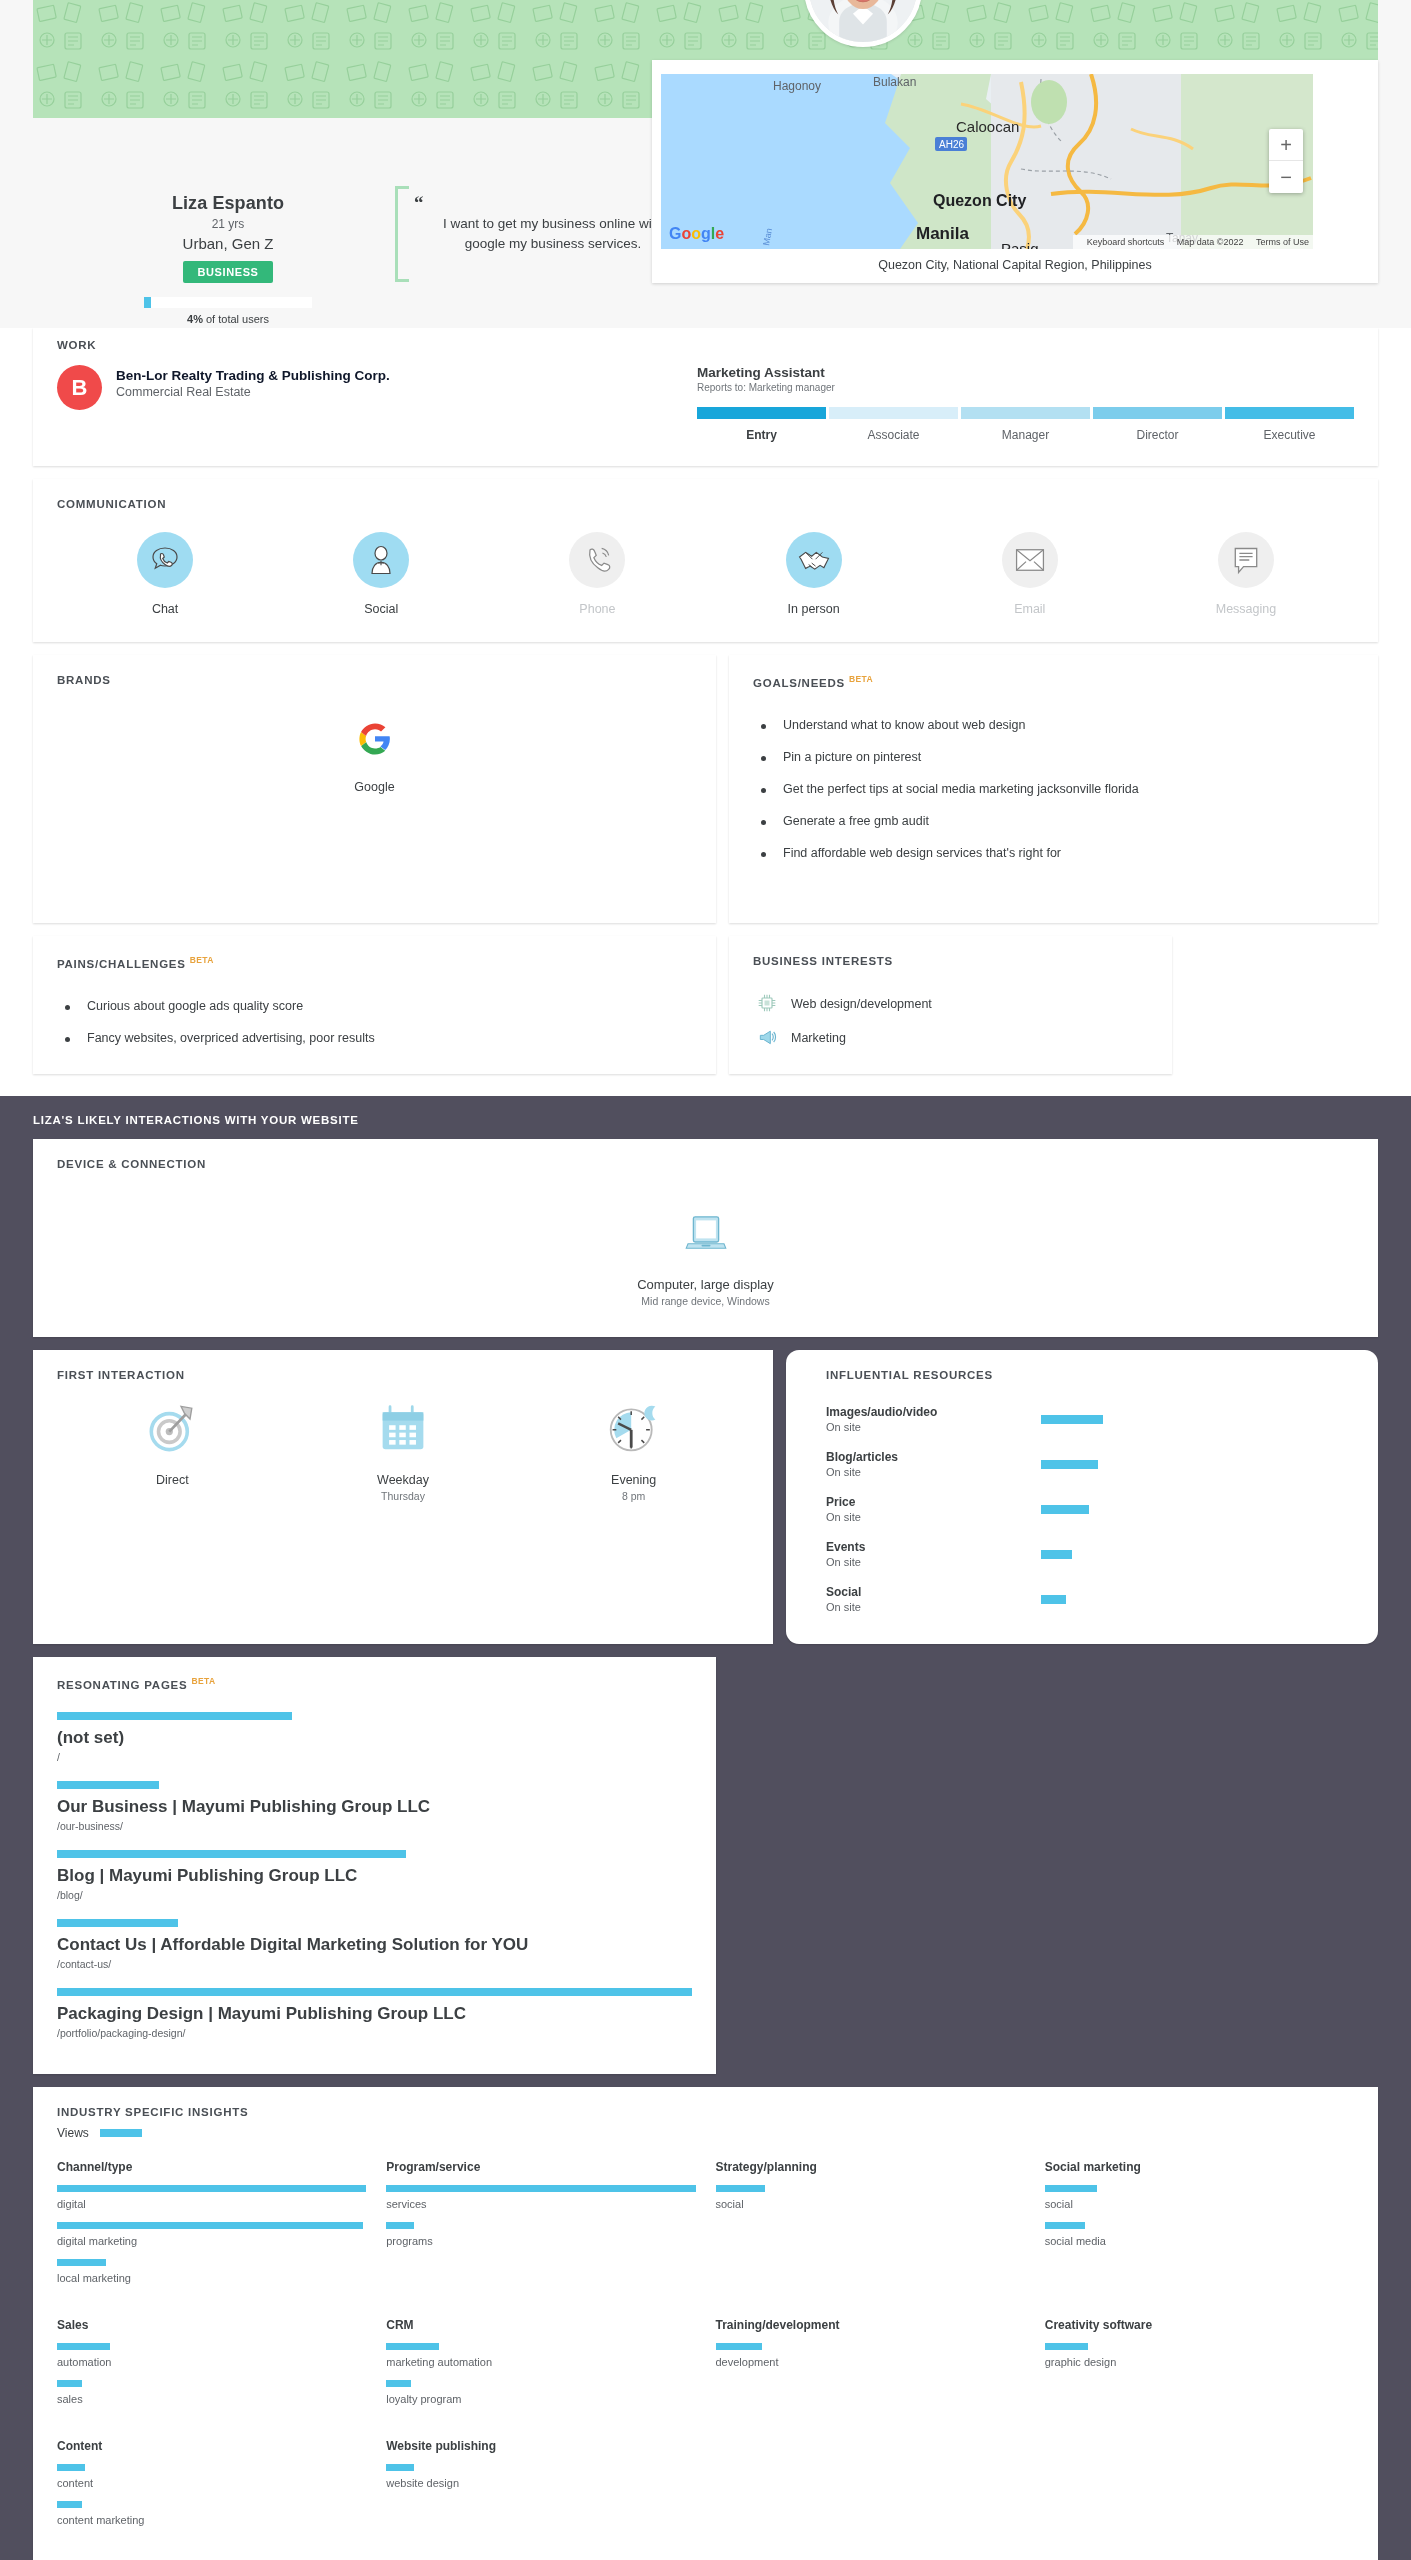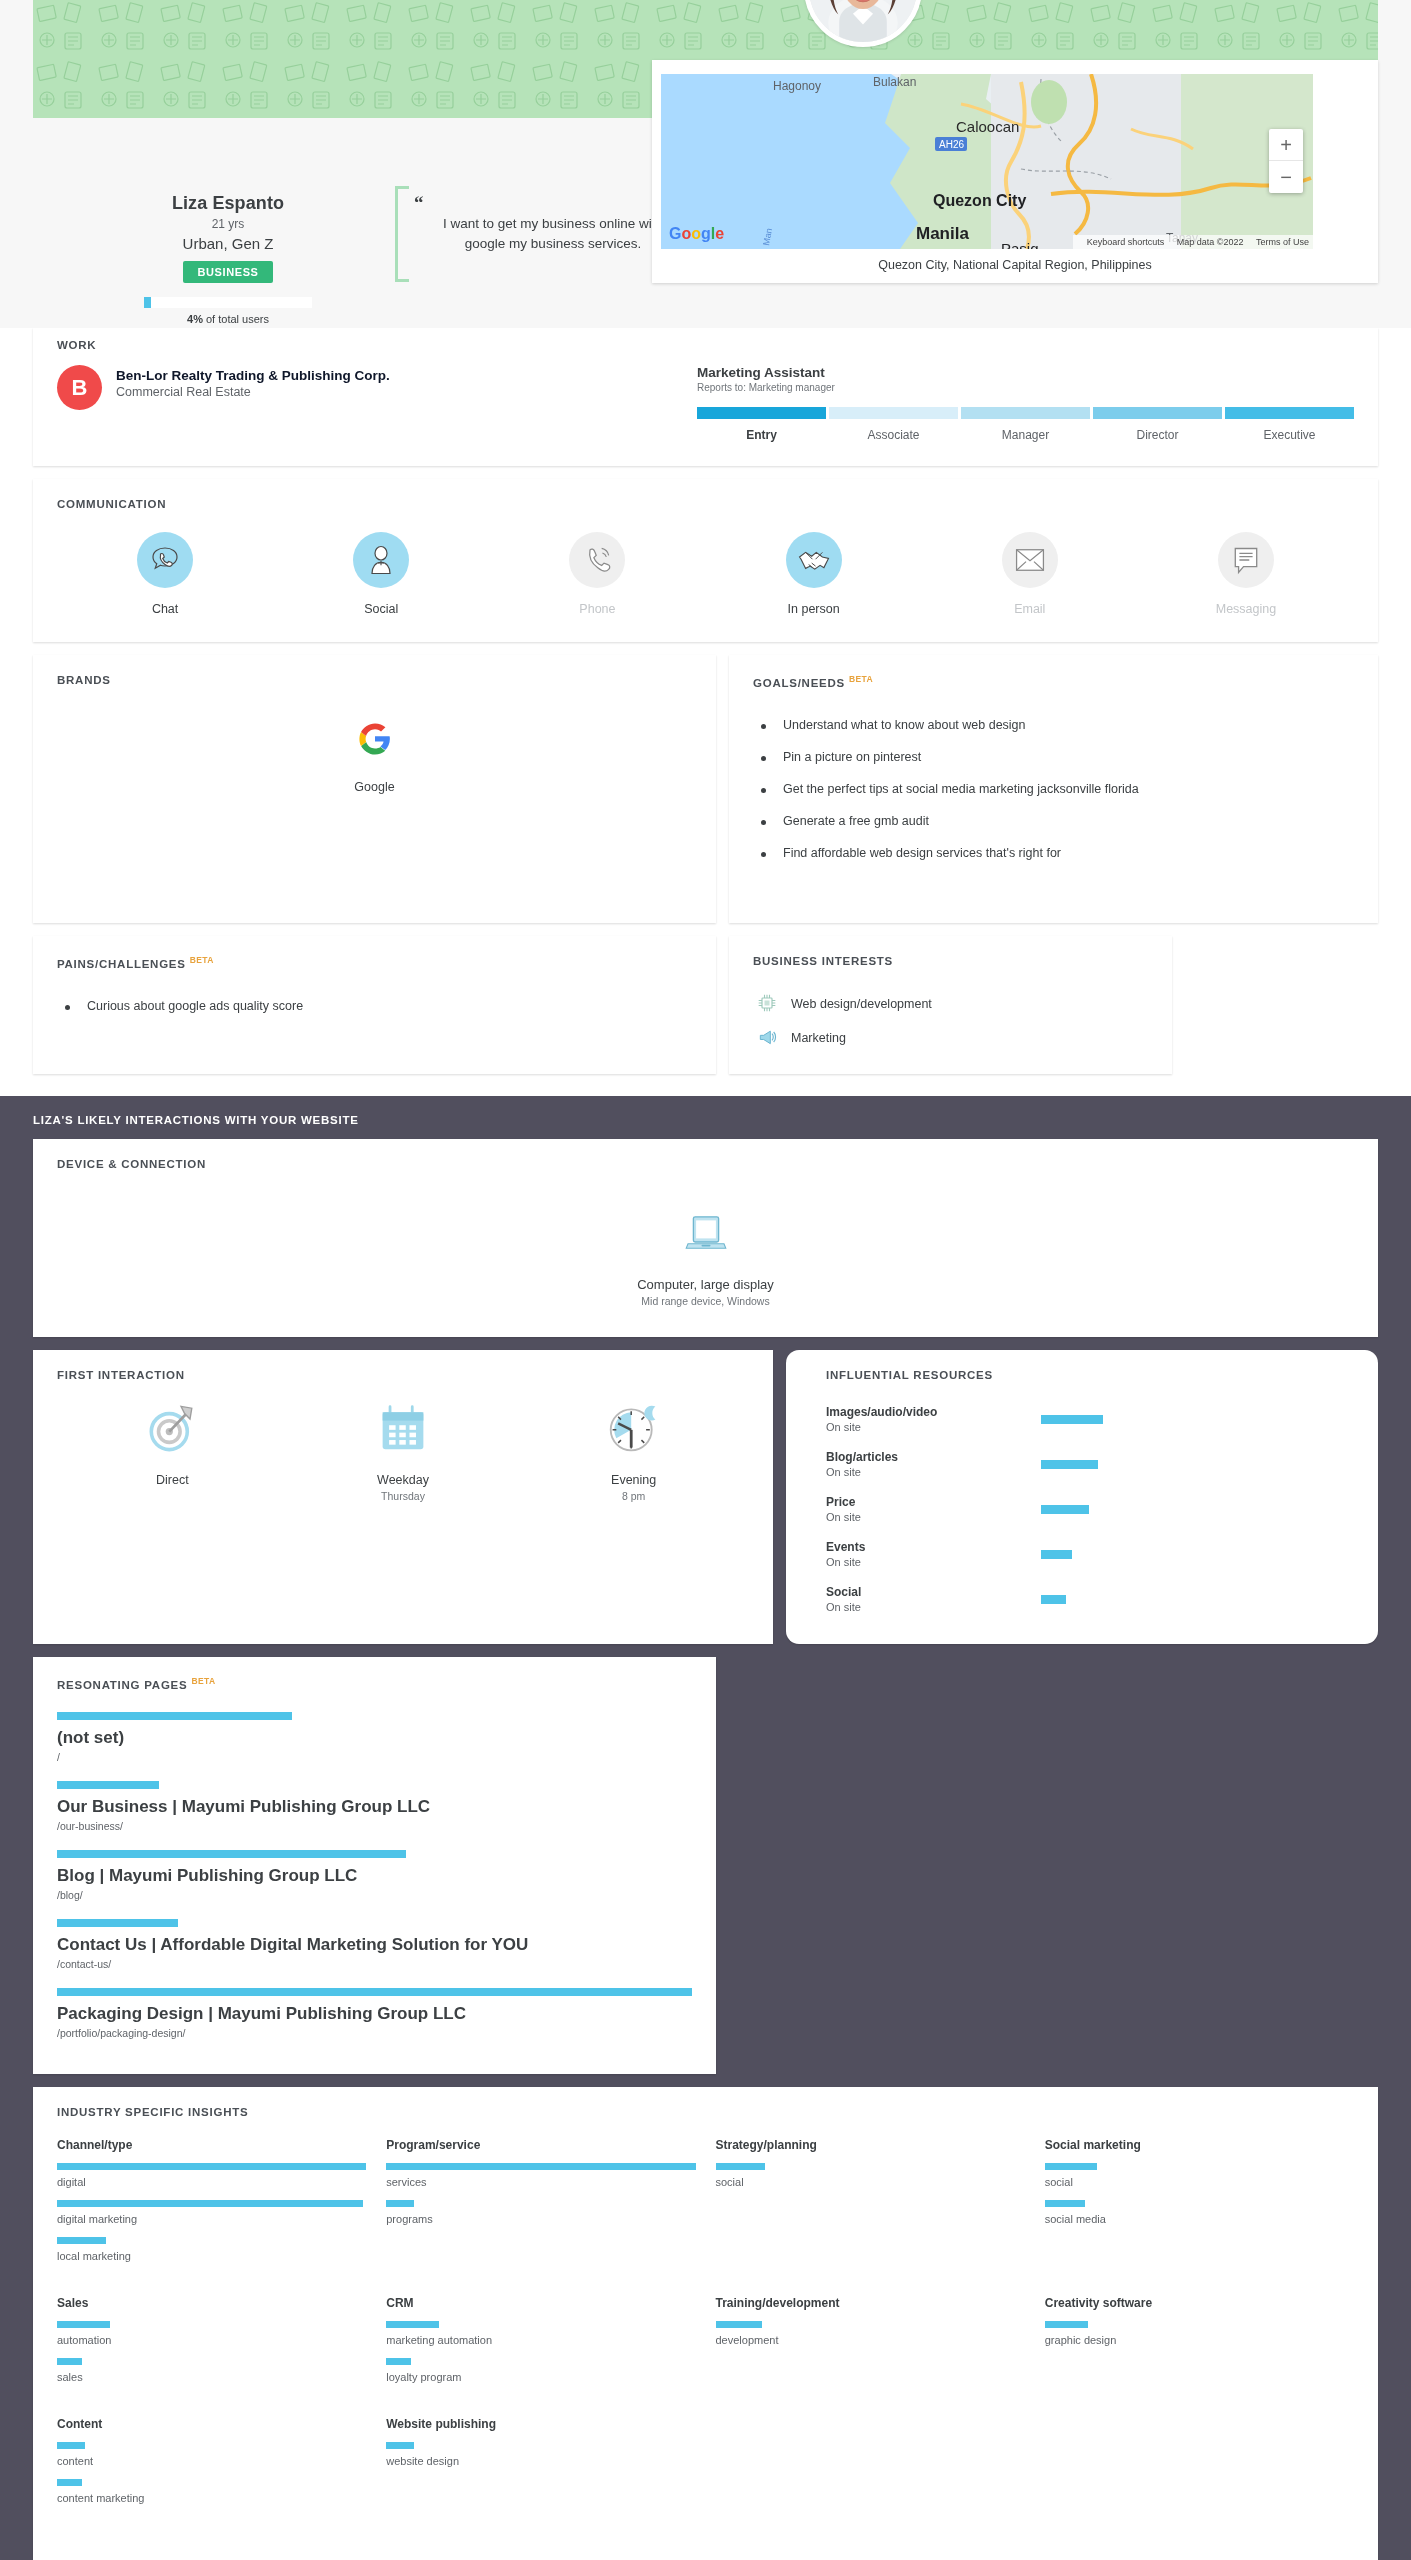--- a/index.html
+++ b/index.html
@@ -449,20 +449,21 @@
           <li>Find affordable web design services that's right for</li>
         </ul>
     </div>
   </div>
 
   <div class="row3">
     <div class="card pains">
       <div class="card-title"><span>PAINS/CHALLENGES</span><span class="beta">BETA</span></div>
       <ul class="bullets" id="pains-list">
           <li>Curious about google ads quality score</li>
+          <li>Fancy websites, overpriced advertising, poor results</li>
         </ul>
     </div>
     <div class="card bizint">
       <div class="card-title">BUSINESS INTERESTS</div>
       <div class="bi-list" id="bi-list">
           <div class="bi-item">
             <span class="bi-ico"><svg width="20" height="20" viewBox="0 0 24 24">
                 <rect x="6" y="6" width="12" height="12" rx="1" fill="none" stroke="#9ec9bb" stroke-width="1.4"></rect>
                 <rect x="9" y="9" width="6" height="6" fill="#c9e2d9"></rect>
                 <g stroke="#9ec9bb" stroke-width="1.3">
@@ -619,20 +620,24 @@
           <div class="reso-item">
             <div class="reso-bar" style="width:100%"></div>
             <div class="reso-name">Packaging Design | Mayumi Publishing Group LLC</div>
             <div class="reso-url">/portfolio/packaging-design/</div>
           </div>
         </div>
     </div>
 
     <div class="card indus" style="margin-top:13px">
       <div class="card-title">INDUSTRY SPECIFIC INSIGHTS</div>
+      <div class="views-row">
+        <span class="views-lab">Views</span>
+        <span class="views-bar"></span>
+      </div>
       <div class="ind-grid" id="ind-grid">
           <div class="ind-group">
             <div class="ind-head">Channel/type</div>
             <div class="ind-term">
               <div class="ind-bar" style="width:100%"></div>
               <div class="ind-lab">digital</div>
             </div>
             <div class="ind-term">
               <div class="ind-bar" style="width:99%"></div>
               <div class="ind-lab">digital marketing</div>

